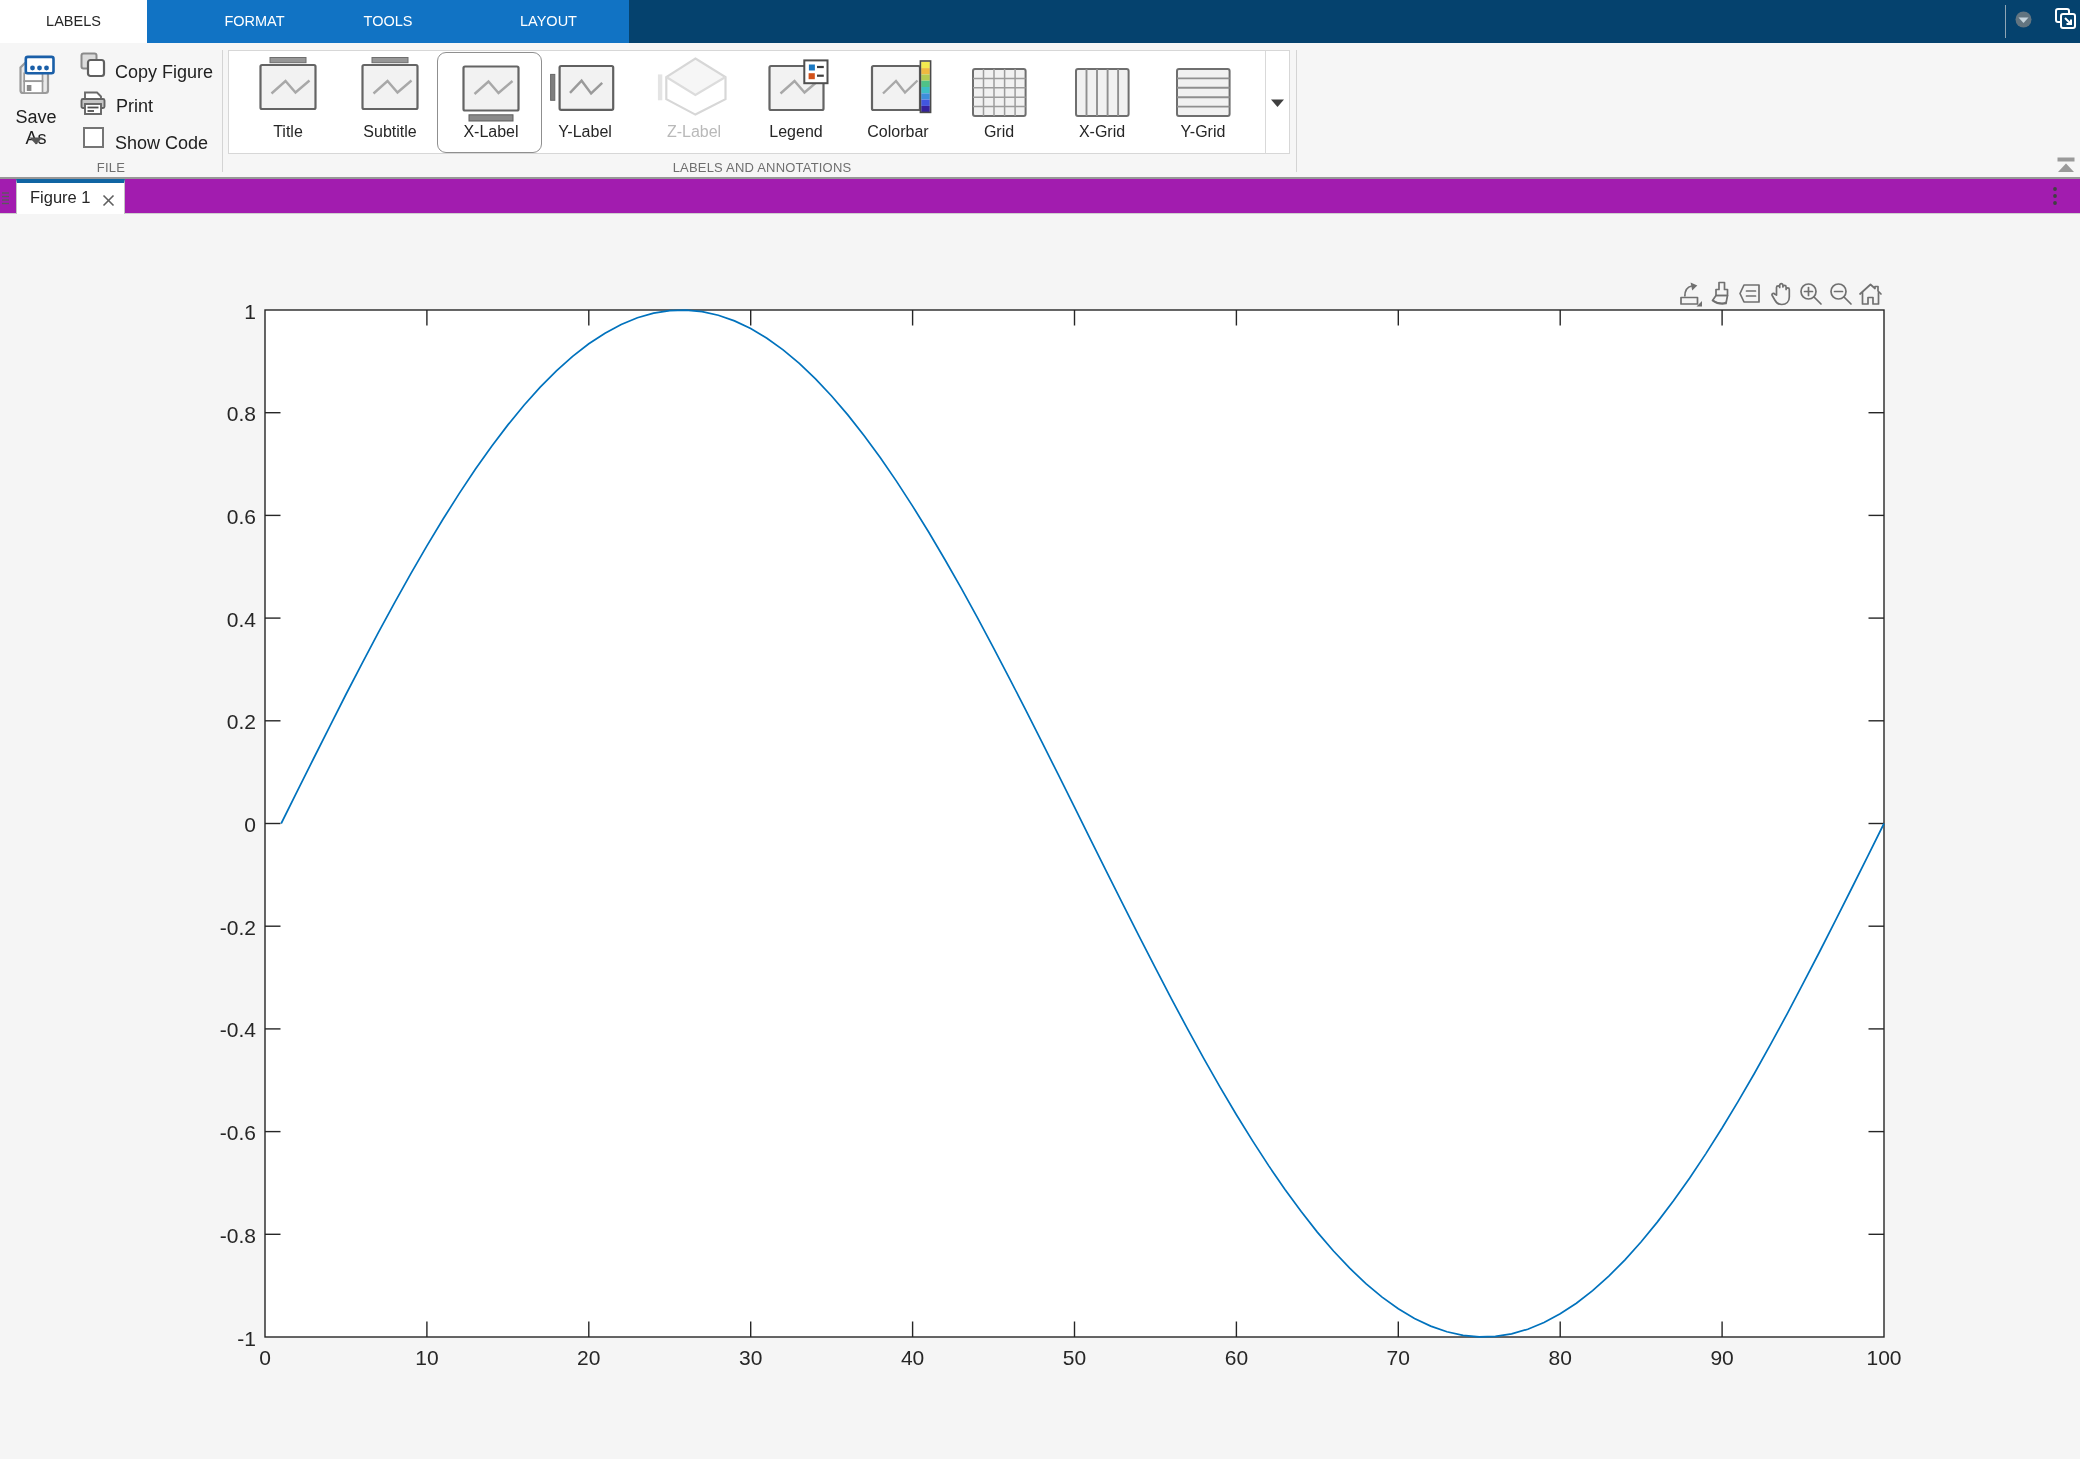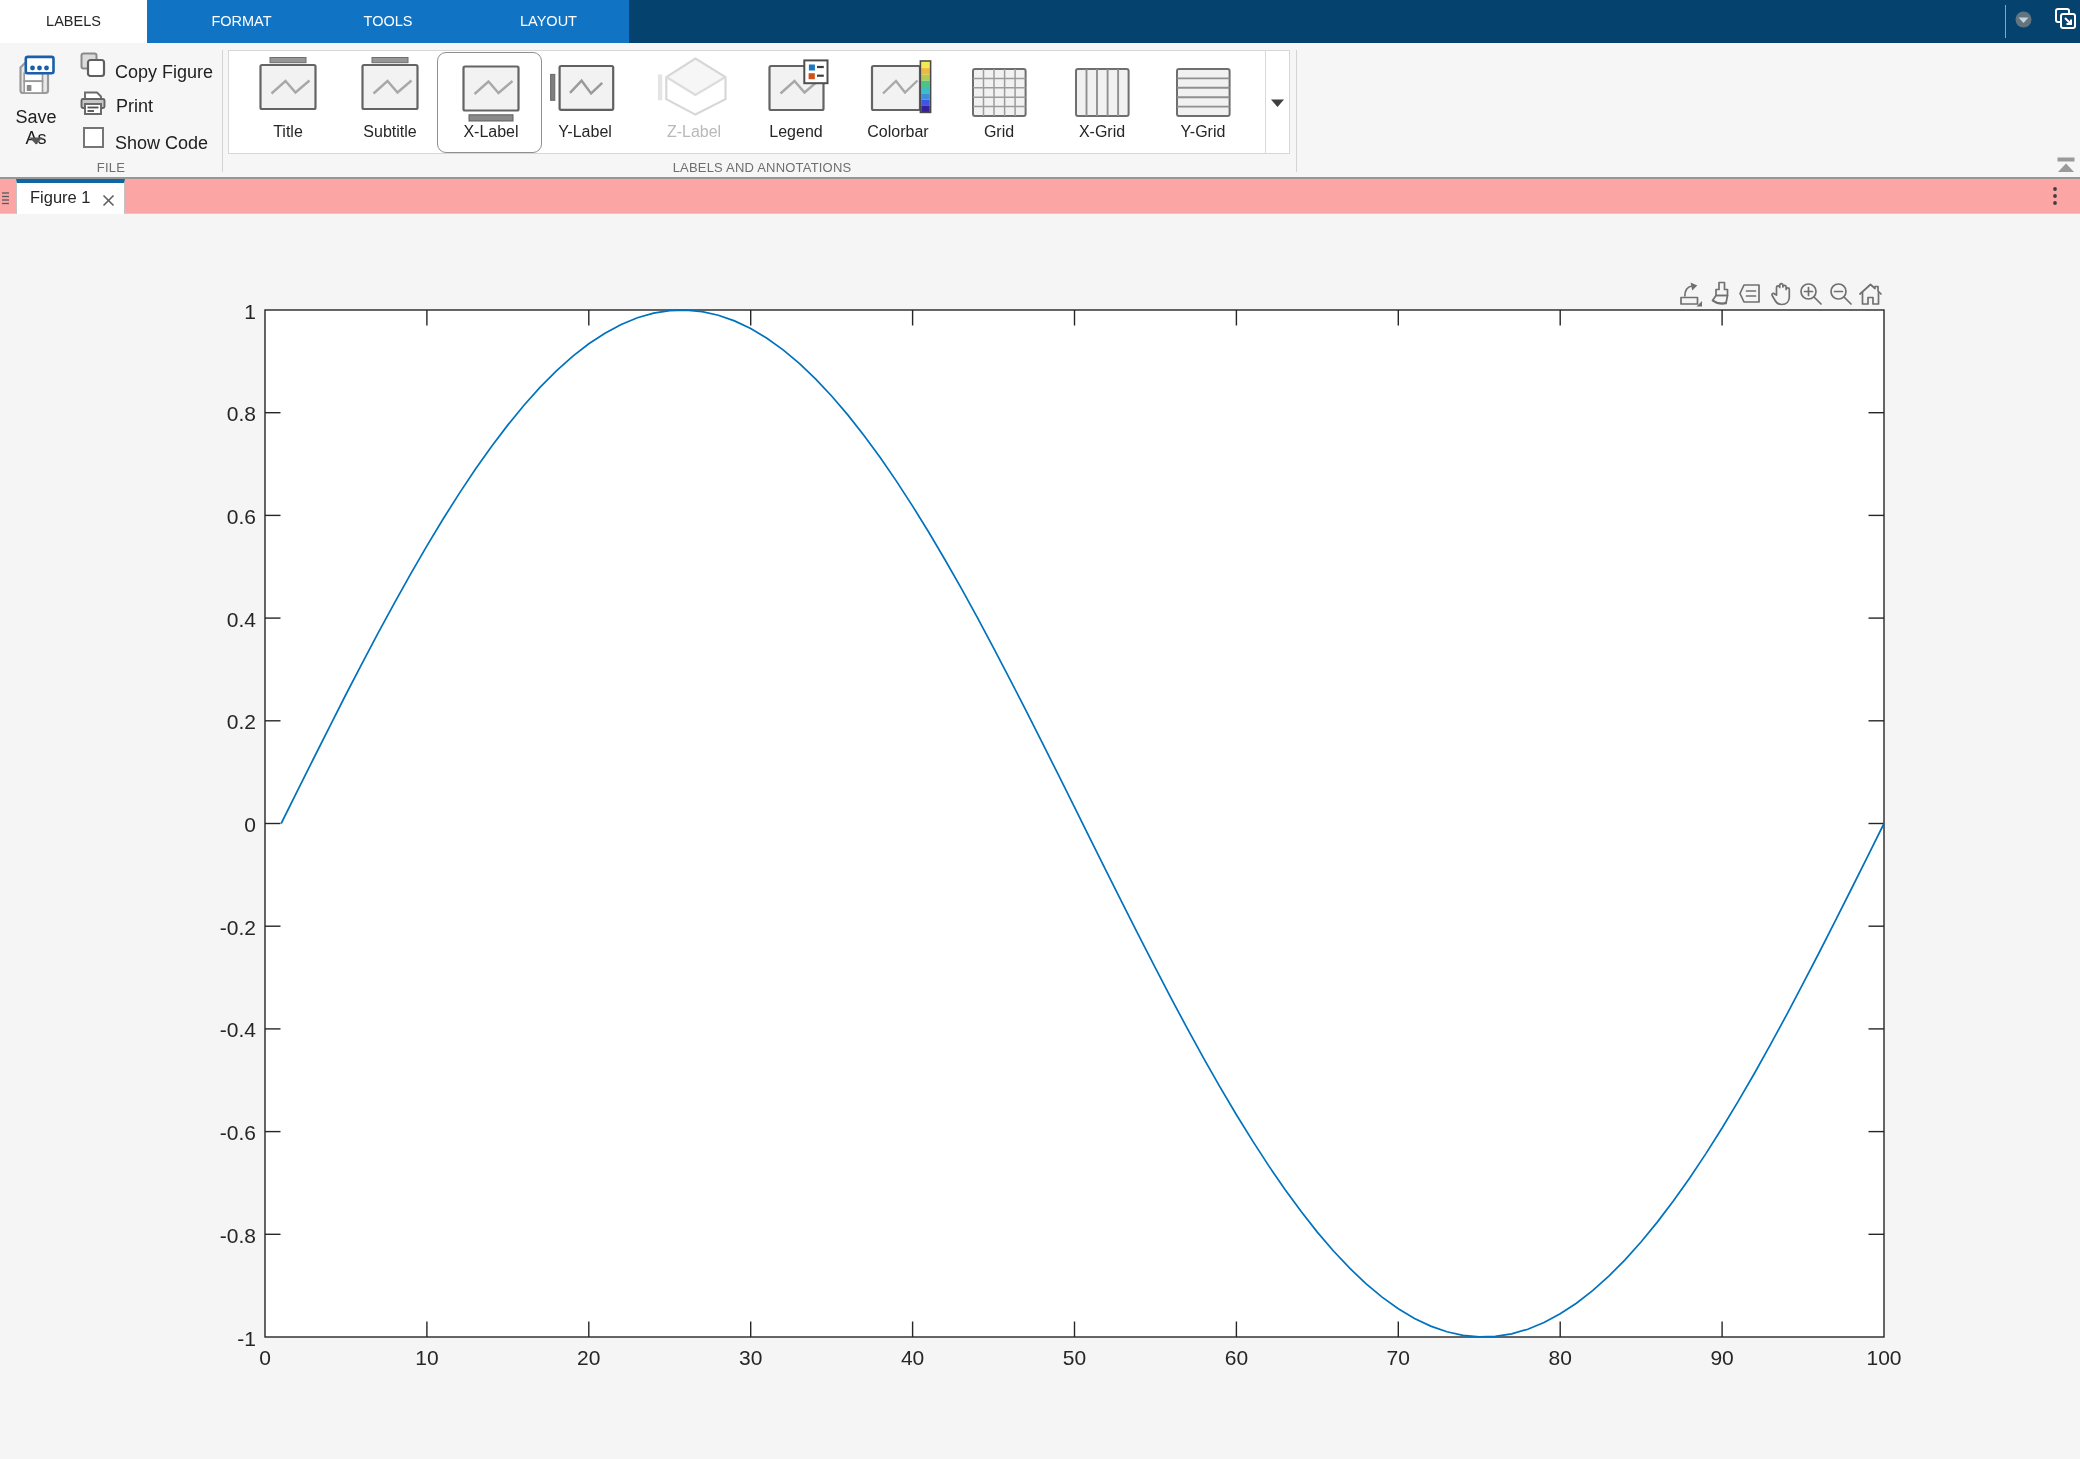--- a/index.html
+++ b/index.html
@@ -16,32 +16,32 @@
 .tslabel { position:absolute; font-size:18px; color:#212121; }
 .divider { position:absolute; top:7px; width:1px; height:122px; background:#d4d4d4; }
 
 #gallery { position:absolute; left:228px; top:7px; width:1062px; height:104px; background:#fff; border:1px solid #d7d7d7; }
 .gitem { position:absolute; top:0; width:102px; height:103px; text-align:center; }
 .gitem .glabel { position:absolute; left:0; right:0; top:72px; font-size:16px; color:#262626; }
 .gitem.disabled .glabel { color:#b9b9b9; }
 .gicon { position:absolute; left:50%; margin-left:-30px; top:5px; }
 #xsel { position:absolute; left:437px; top:9px; width:105px; height:101px; border:1.5px solid #8f8f8f; border-radius:9px; }
 
-#tabrow { left:0; top:179px; width:2080px; height:35px; background:#fca5a5; border-bottom:1px solid #cfcfcf; }
+#tabrow { left:0; top:179px; width:2080px; height:35px; background:#a21caf; border-bottom:1px solid #cfcfcf; }
 #figtab { position:absolute; left:16px; top:0; width:109px; height:35px; background:#fff; border-left:1px solid #c4c4c4; border-right:1px solid #c4c4c4; border-top:4.5px solid #1065a3; }
 #figtab span { position:absolute; left:13px; top:5px; font-size:16.5px; color:#262626; }
 
 #content { left:0; top:215px; width:2080px; height:1244px; background:#f5f5f5; }
 </style>
 </head>
 <body>
 <div class="abs" id="tabstrip">
   <div class="lightblue"></div>
   <div class="ttab" id="tab-figure">LABELS</div>
-  <div class="ttab" style="left:147px;width:161px;padding-left:28px;">FORMAT</div>
+  <div class="ttab" style="left:160px;width:161px;padding-left:28px;">FORMAT</div>
   <div class="ttab" style="left:308px;width:160px;">TOOLS</div>
   <div class="ttab" style="left:468px;width:161px;">LAYOUT</div>
   <div style="position:absolute;left:2005px;top:5px;width:1px;height:33px;background:#8fa5b5;"></div>
   <svg class="abs" style="left:2012px;top:8px;" width="24" height="24" viewBox="0 0 24 24">
     <circle cx="11.5" cy="11.5" r="8" fill="#627480"></circle>
     <path d="M6.5,9.5 L16.5,9.5 L11.5,15 Z" fill="#c6d4dd"></path>
   </svg>
   <svg class="abs" style="left:2053px;top:6px;" width="26" height="26" viewBox="0 0 26 26">
     <rect x="3" y="3" width="13" height="13" rx="2" fill="none" stroke="#fff" stroke-width="2"></rect>
     <rect x="8" y="8" width="14" height="14" rx="2" fill="#05426e" stroke="#fff" stroke-width="2"></rect>

